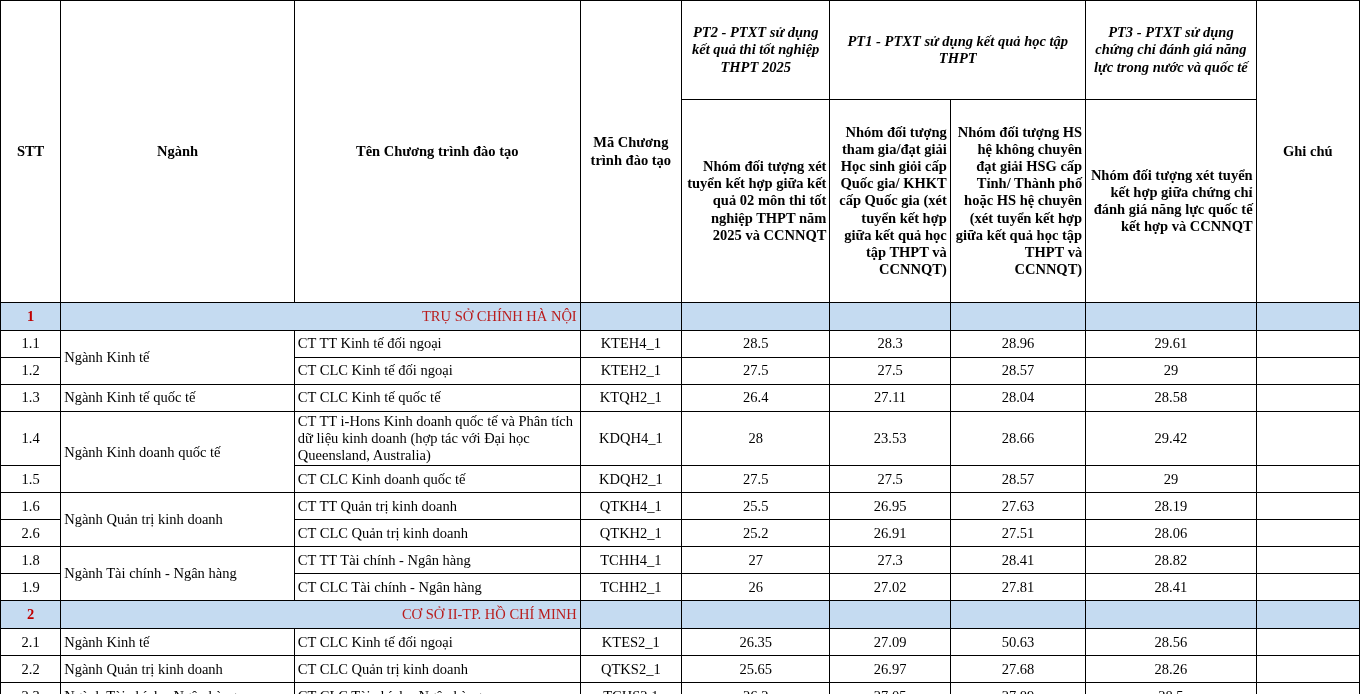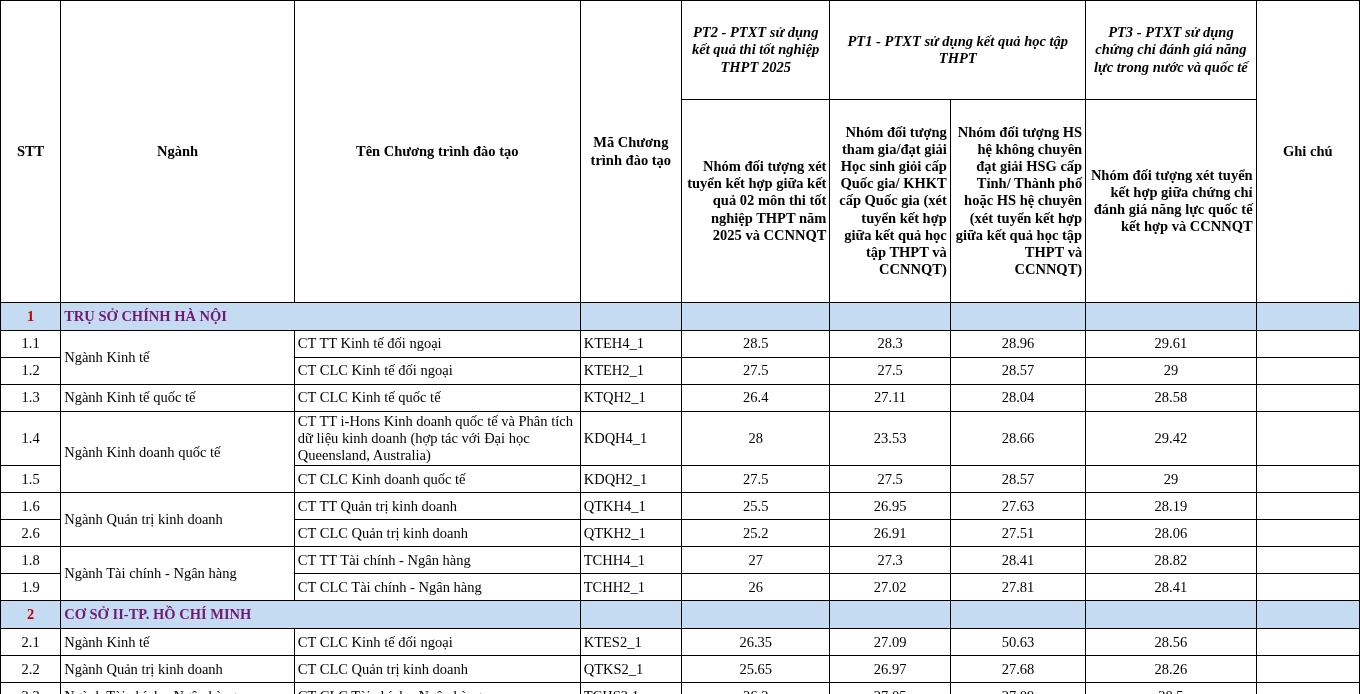--- a/index.html
+++ b/index.html
@@ -60,27 +60,27 @@
   .section-row td {
     background: #c5dbf1;
     height: 25px;
   }
   .section-num {
     color: #c00000;
     font-weight: bold;
     text-align: center;
   }
   .section-label {
-    color: #701a75;
-    font-weight: bold;
-    text-align: left;
+    color: #b91c1c;
+    font-weight: normal;
+    text-align: right;
     padding-left: 6px;
   }
   .num { text-align: center; }
-  .ctr { text-align: left; }
+  .ctr { text-align: center; }
   .lft { text-align: left; padding-left: 5px; }
   .mid-left { text-align: left; padding-left: 5px; vertical-align: middle; }
   .cell-h { height: 24px; border-radius: 9px; }
   .prog-multi { line-height: 1.2; }
 </style>
 </head>
 <body>
 
 <table class="score-table">
   <colgroup>

